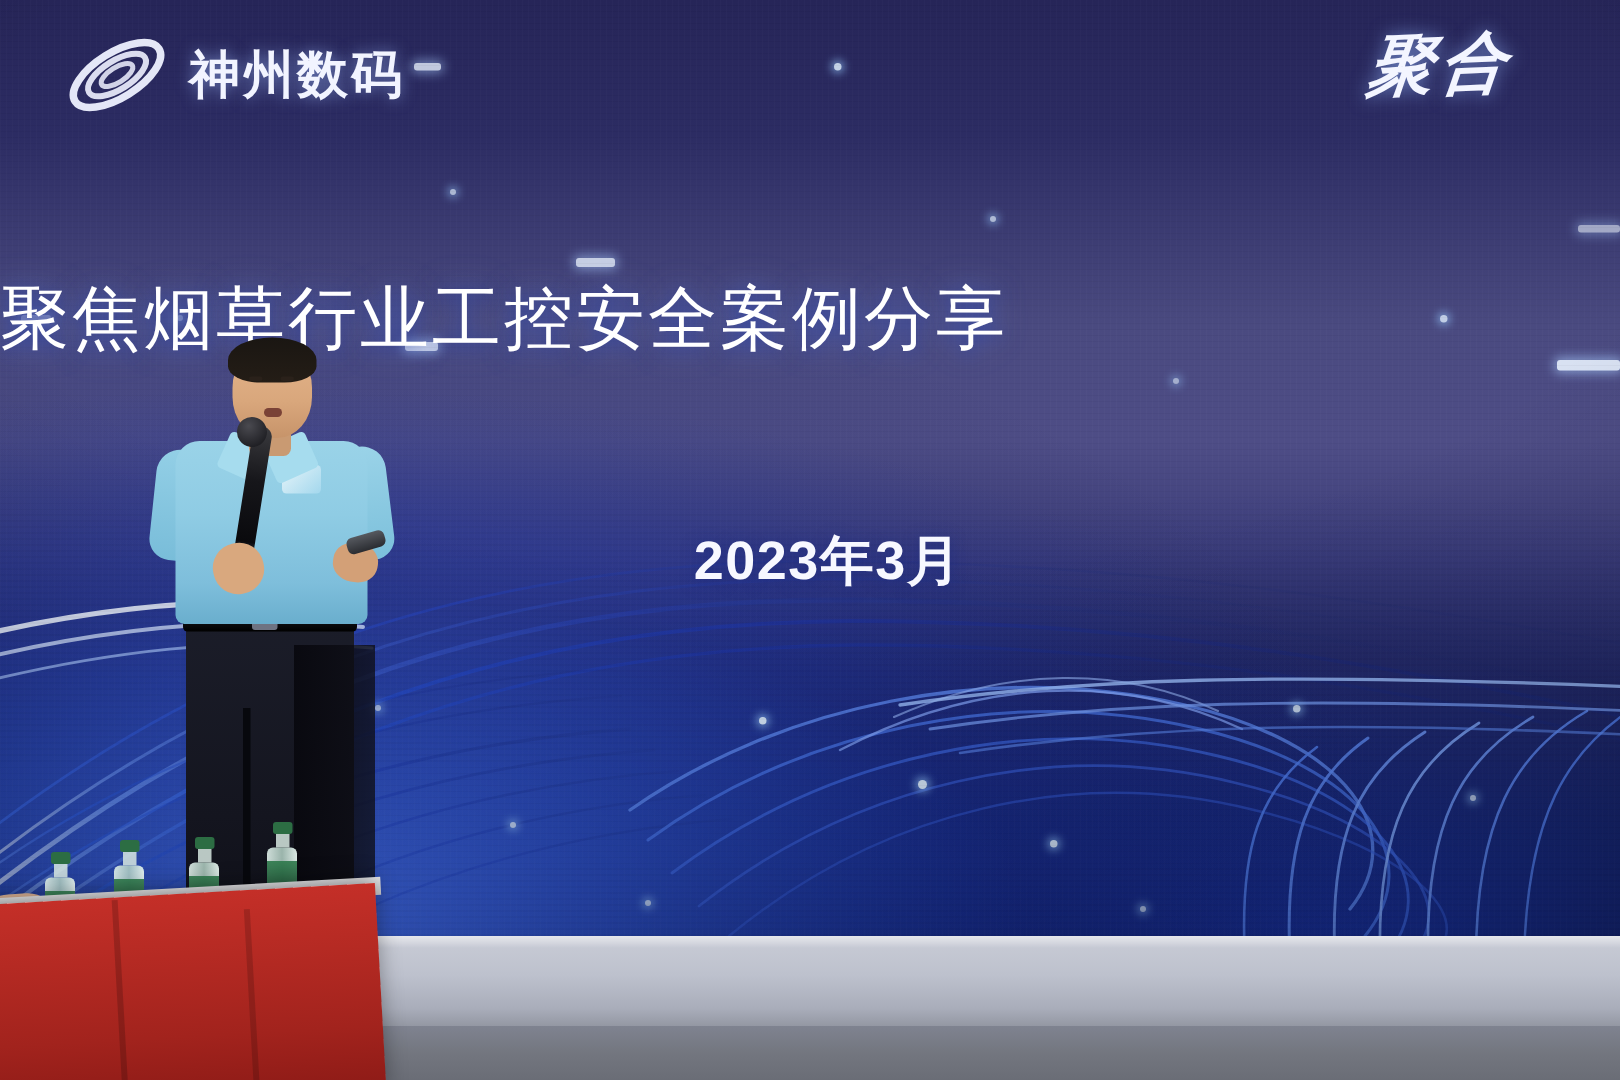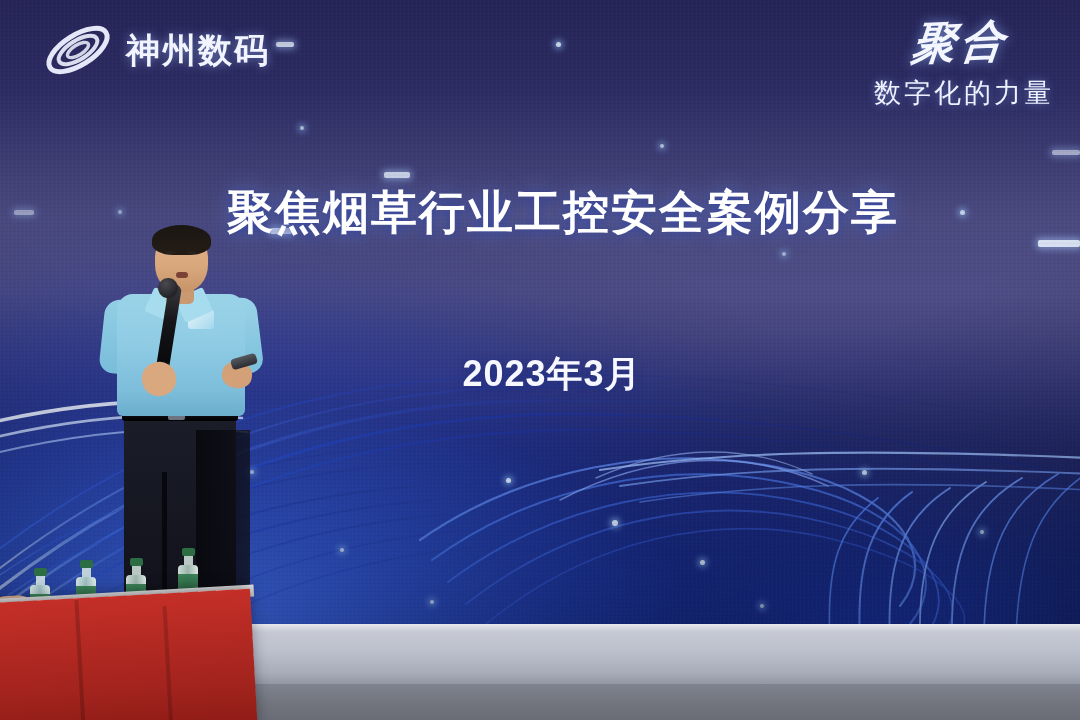--- a/index.html
+++ b/index.html
@@ -79,22 +79,22 @@
     transform:skewX(-8deg) rotate(-2.5deg);
     text-shadow:0 0 12px rgba(150,185,255,.6);
     margin-right:46px;
   }
   .slogan-sub{
     margin-top:2px;font-size:27px;font-weight:400;color:#eef1ff;letter-spacing:3px;
     text-shadow:0 0 9px rgba(150,185,255,.5);
   }
 
   .slide-title{
-    position:absolute;left:0;top:182px;width:899px;text-align:right;
-    font-size:46px;font-weight:700;color:#ffffff;letter-spacing:2px;
+    position:absolute;left:0;top:182px;width:899px;text-align:left;
+    font-size:46px;font-weight:400;color:#ffffff;letter-spacing:2px;
     text-shadow:0 2px 12px rgba(40,60,160,.9),0 0 22px rgba(180,205,255,.35);
   }
   .slide-date{
     position:absolute;left:12px;top:350px;width:1080px;text-align:center;
     font-size:36px;font-weight:700;color:#f7f8ff;letter-spacing:1px;
     text-shadow:0 2px 10px rgba(30,45,130,.85);
   }
   .slide-company{
     position:absolute;left:0;top:452px;width:1080px;text-align:center;
     font-size:31px;font-weight:700;color:#ffffff;letter-spacing:1px;
@@ -350,21 +350,20 @@
         <ellipse cx="38" cy="32" rx="12" ry="5" transform="rotate(-32 38 32)" stroke-width="3.4" opacity=".85"></ellipse>
       </g>
     </svg>
     <div class="logo-words">
       <div class="logo-cn">神州数码</div>
     </div>
   </div>
 
   <div class="slogan-block">
     <div class="slogan-brush">聚合</div>
-    <div class="slogan-sub">数字化的力量</div>
   </div>
 
   <div class="slide-title">聚焦烟草行业工控安全案例分享</div>
   <div class="slide-date">2023年3月</div>
 
   <div class="stage-apron"></div>
   <div class="stage-apron-hi"></div>
   <div class="stage-floor"></div>
 
   <div class="speaker">

